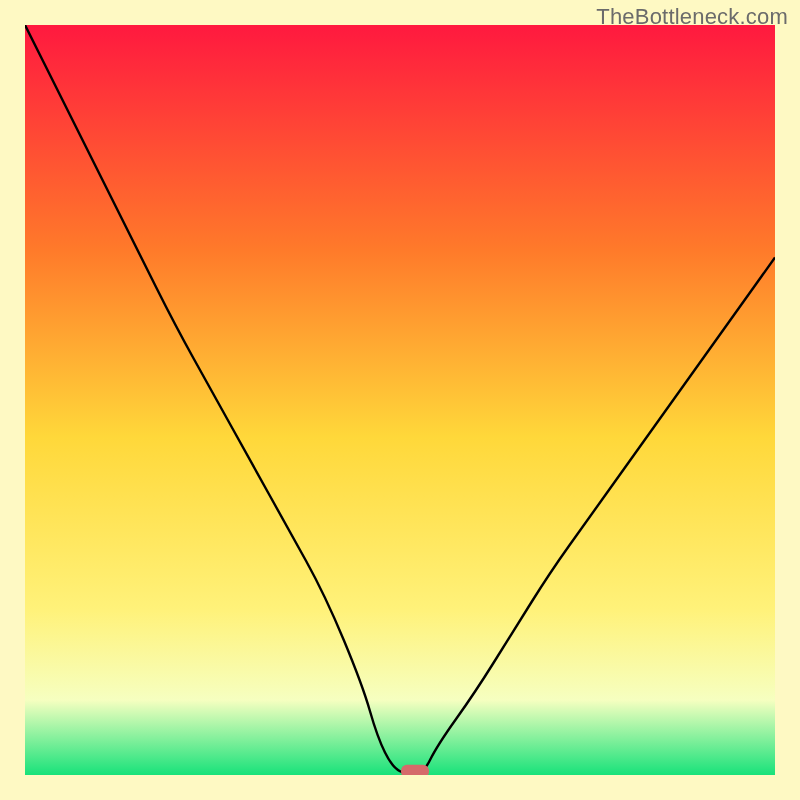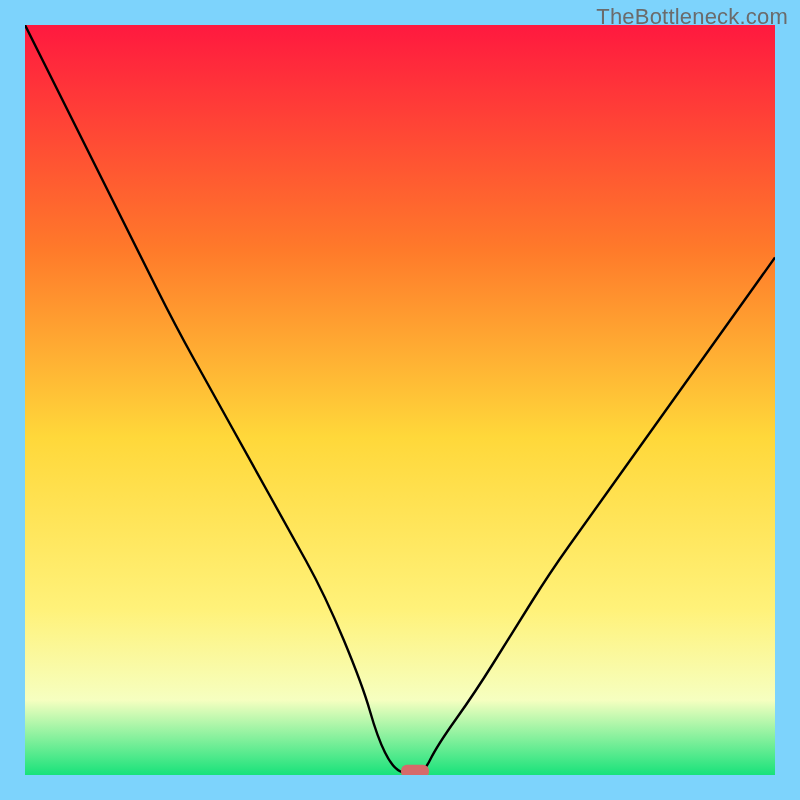--- a/index.html
+++ b/index.html
@@ -8,21 +8,21 @@
     width: 800px;
     height: 800px;
     overflow: hidden;
     background: #000;
     font-family: Arial, Helvetica, sans-serif;
   }
   .frame {
     position: relative;
     width: 800px;
     height: 800px;
-    background: #7dd3fc;
+    background: #fef9c3;
   }
   .attribution {
     position: absolute;
     top: 4px;
     right: 12px;
     color: #6b6b6b;
     font-size: 22px;
     font-weight: 400;
     letter-spacing: 0.2px;
   }

